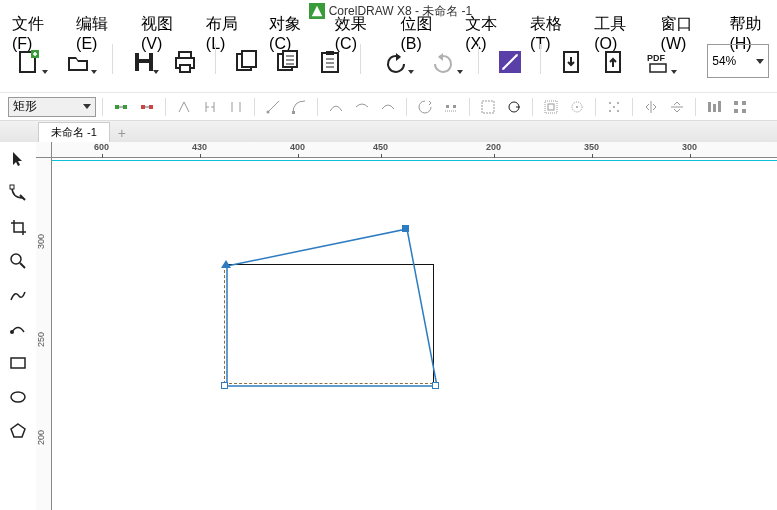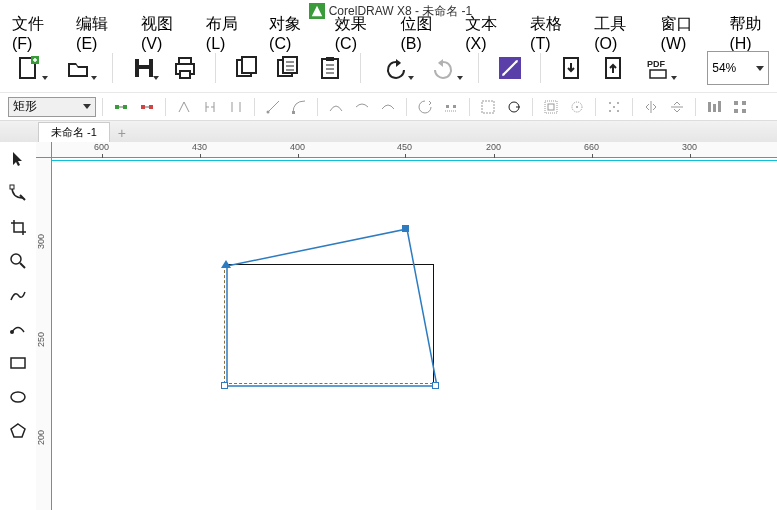--- a/index.html
+++ b/index.html
@@ -6,21 +6,21 @@
 body { width: 777px; height: 510px; background: #fff; overflow: hidden; font-size: 12px; }
 
 .titlebar { height: 22px; background: #fff; display: flex; align-items: center; padding-left: 4px; justify-content: center; }
 .app-icon { width: 16px; height: 16px; background: #3a9b3a; margin-right: 4px; display: flex; align-items: center; justify-content: center; }
 .app-icon svg { width: 14px; height: 14px; }
 .title-text { font-size: 12px; color: #333; }
 
 .menubar { height: 22px; display: flex; align-items: center; padding-left: 12px; gap: 18px; }
 .menu-item { font-size: 16px; cursor: default; }
 
-.toolbar1 { height: 48px; display: flex; align-items: center; padding: 0 8px; gap: 7px; }
+.toolbar1 { height: 48px; display: flex; align-items: flex-start; padding: 0 8px; gap: 7px; }
 .big-btn { width: 36px; height: 36px; display: flex; align-items: center; justify-content: center; cursor: default; position: relative; }
 .big-btn.w { width: 44px; }
 .big-btn svg { width: 26px; height: 26px; }
 .sep1 { width: 1px; height: 30px; background: #ddd; margin: 0 6px; }
 .dropdown-arrow { position: absolute; right: 2px; bottom: 6px; width: 0; height: 0; border-left: 3px solid transparent; border-right: 3px solid transparent; border-top: 4px solid #333; }
 .zoom-box { width: 64px; height: 22px; border: 1px solid #999; display: flex; align-items: center; padding: 16px 4px; margin-left: 21px; justify-content: space-between; }
 .zoom-arrow { width: 0; height: 0; border-left: 4px solid transparent; border-right: 4px solid transparent; border-top: 5px solid #333; }
 
 .toolbar2 { height: 28px; display: flex; align-items: center; padding: 0 8px; gap: 2px; border-top: 1px solid #e8e8e8; }
 .shape-select { width: 88px; height: 20px; border: 1px solid #999; background: #f0f0f0; display: flex; align-items: center; padding: 0 4px; justify-content: space-between; }
@@ -31,21 +31,21 @@
 .tabbar { height: 22px; background: linear-gradient(#f2f2f2, #e6e6e6); display: flex; align-items: flex-end; padding-left: 38px; border-top: 1px solid #ddd; }
 .tab { height: 20px; padding: 0 12px; background: #fff; border: 1px solid #ccc; border-bottom: none; font-size: 11px; display: flex; align-items: center; }
 .tab-add { width: 20px; height: 18px; display: flex; align-items: center; justify-content: center; color: #999; font-size: 14px; margin-left: 2px; }
 
 .workspace { display: flex; height: calc(510px - 22px - 22px - 48px - 28px - 22px); position: relative; }
 .left-tools { width: 36px; background: #fff; display: flex; flex-direction: column; align-items: center; padding-top: 4px; gap: 8px; }
 .tool { width: 26px; height: 26px; display: flex; align-items: center; justify-content: center; cursor: default; }
 .tool svg { width: 18px; height: 18px; }
 
 .canvas-area { flex: 1; position: relative; overflow: hidden; }
-.ruler-h { height: 16px; border-bottom: 1px solid #888; position: relative; margin-left: 16px; background: #fafafa; }
+.ruler-h { height: 16px; border-bottom: 1px solid #888; position: relative; margin-left: 16px; background: #fafafa; font-weight: bold; }
 .ruler-h .tick { position: absolute; top: 0; font-size: 9px; color: #555; }
 .ruler-h .tick::after { content: ""; position: absolute; left: 50%; top: 12px; width: 1px; height: 4px; background: #555; }
 .ruler-v { width: 16px; position: absolute; left: 0; top: 16px; bottom: 0; border-right: 1px solid #888; background: #fafafa; }
 .ruler-v .tick { position: absolute; left: 0; font-size: 9px; color: #555; writing-mode: vertical-rl; transform: rotate(180deg); }
 .ruler-corner { width: 16px; height: 16px; position: absolute; left: 0; top: 0; border-right: 1px solid #888; border-bottom: 1px solid #888; background: #fafafa; }
 
 .canvas { position: absolute; left: 16px; top: 16px; right: 0; bottom: 0; background: #fff; }
 .guide-h { position: absolute; left: 0; right: 0; height: 1px; background: #0dbfd8; top: 2px; }
 
 .shape-rect { position: absolute; left: 172px; top: 106px; width: 210px; height: 120px; border-top: 1px solid #111; border-right: 1px solid #111; }
@@ -391,23 +391,23 @@
         </svg>
       </div>
   </div>
 
   <div class="canvas-area">
     <div class="ruler-corner"></div>
     <div class="ruler-h">
       <span class="tick" style="left:42px">600</span>
       <span class="tick" style="left:140px">430</span>
       <span class="tick" style="left:238px">400</span>
-      <span class="tick" style="left:345px">450</span>
+      <span class="tick" style="left:321px">450</span>
       <span class="tick" style="left:434px">200</span>
-      <span class="tick" style="left:532px">660</span>
+      <span class="tick" style="left:532px">350</span>
       <span class="tick" style="left:630px">300</span>
     </div>
     <div class="ruler-v">
       <span class="tick" style="top:76px">300</span>
       <span class="tick" style="top:174px">250</span>
       <span class="tick" style="top:272px">200</span>
     </div>
     <div class="canvas">
       <div class="guide-h"></div>
 

